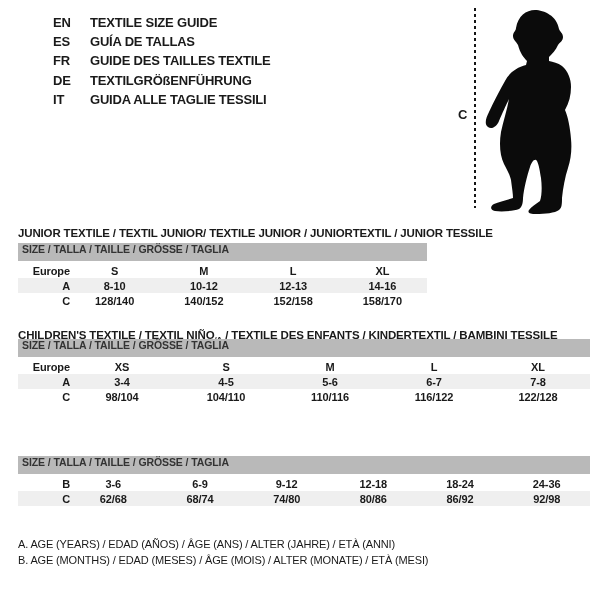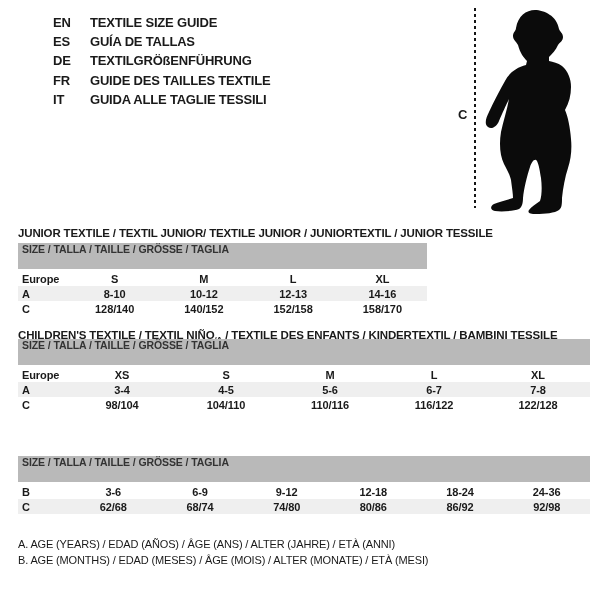--- a/index.html
+++ b/index.html
@@ -28,57 +28,57 @@
   #t2-title { top:317px; }
   #t3-title { top:416px; line-height:15px; }
   .sub { font-size:8px; vertical-align:sub; }
 
   
   .table { position:absolute; left:18px; }
   #t1 { top:243px; width:409px; }
   #t2 { top:339px; width:572px; }
   #t3 { top:456px; width:572px; }
   .size-bar {
-    height:26px; line-height:13px; background:#b9b9b9; color:#333;
+    height:18px; line-height:13px; background:#b9b9b9; color:#333;
     font-size:10.5px; font-weight:700; padding-left:4px; margin-bottom:2px;
     letter-spacing:-0.1px;
   }
   .trow { display:grid; height:15px; align-items:center; font-size:11px; font-weight:700; letter-spacing:-0.1px; }
   .trow.shaded { background:#efefef; }
   .g4 { grid-template-columns:52px repeat(4,1fr); }
   .g5 { grid-template-columns:52px repeat(5,1fr); }
   .g6 { grid-template-columns:52px repeat(6,1fr); }
   .cell { text-align:center; }
-  .cell.label { text-align:left; padding-left:4px; }
+  .cell.label { text-align:right; padding-left:4px; }
 
   
   .notes { position:absolute; left:18px; top:537px; font-weight:400; font-size:11px; line-height:15.6px; letter-spacing:-0.15px; }
   .note-line { white-space:nowrap; }
 </style>
 </head>
 <body>
 
 <div class="page">
 
   <div class="lang-list">
     <div class="lang-row">
       <span class="lang-code">EN</span>
       <span class="lang-title">TEXTILE SIZE GUIDE</span>
     </div>
     <div class="lang-row">
       <span class="lang-code">ES</span>
       <span class="lang-title">GUÍA DE TALLAS</span>
     </div>
     <div class="lang-row">
+      <span class="lang-code">FR</span>
+      <span class="lang-title">GUIDE DES TAILLES TEXTILE</span>
+    </div>
+    <div class="lang-row">
       <span class="lang-code">DE</span>
       <span class="lang-title">TEXTILGRÖßENFÜHRUNG</span>
-    </div>
-    <div class="lang-row">
-      <span class="lang-code">FR</span>
-      <span class="lang-title">GUIDE DES TAILLES TEXTILE</span>
     </div>
     <div class="lang-row">
       <span class="lang-code">IT</span>
       <span class="lang-title">GUIDA ALLE TAGLIE TESSILI</span>
     </div>
   </div>
 
   <div class="fig-line"></div>
   <div class="fig-label">C</div>
   <svg class="fig-svg" width="92" height="210" viewBox="0 0 92 210">

